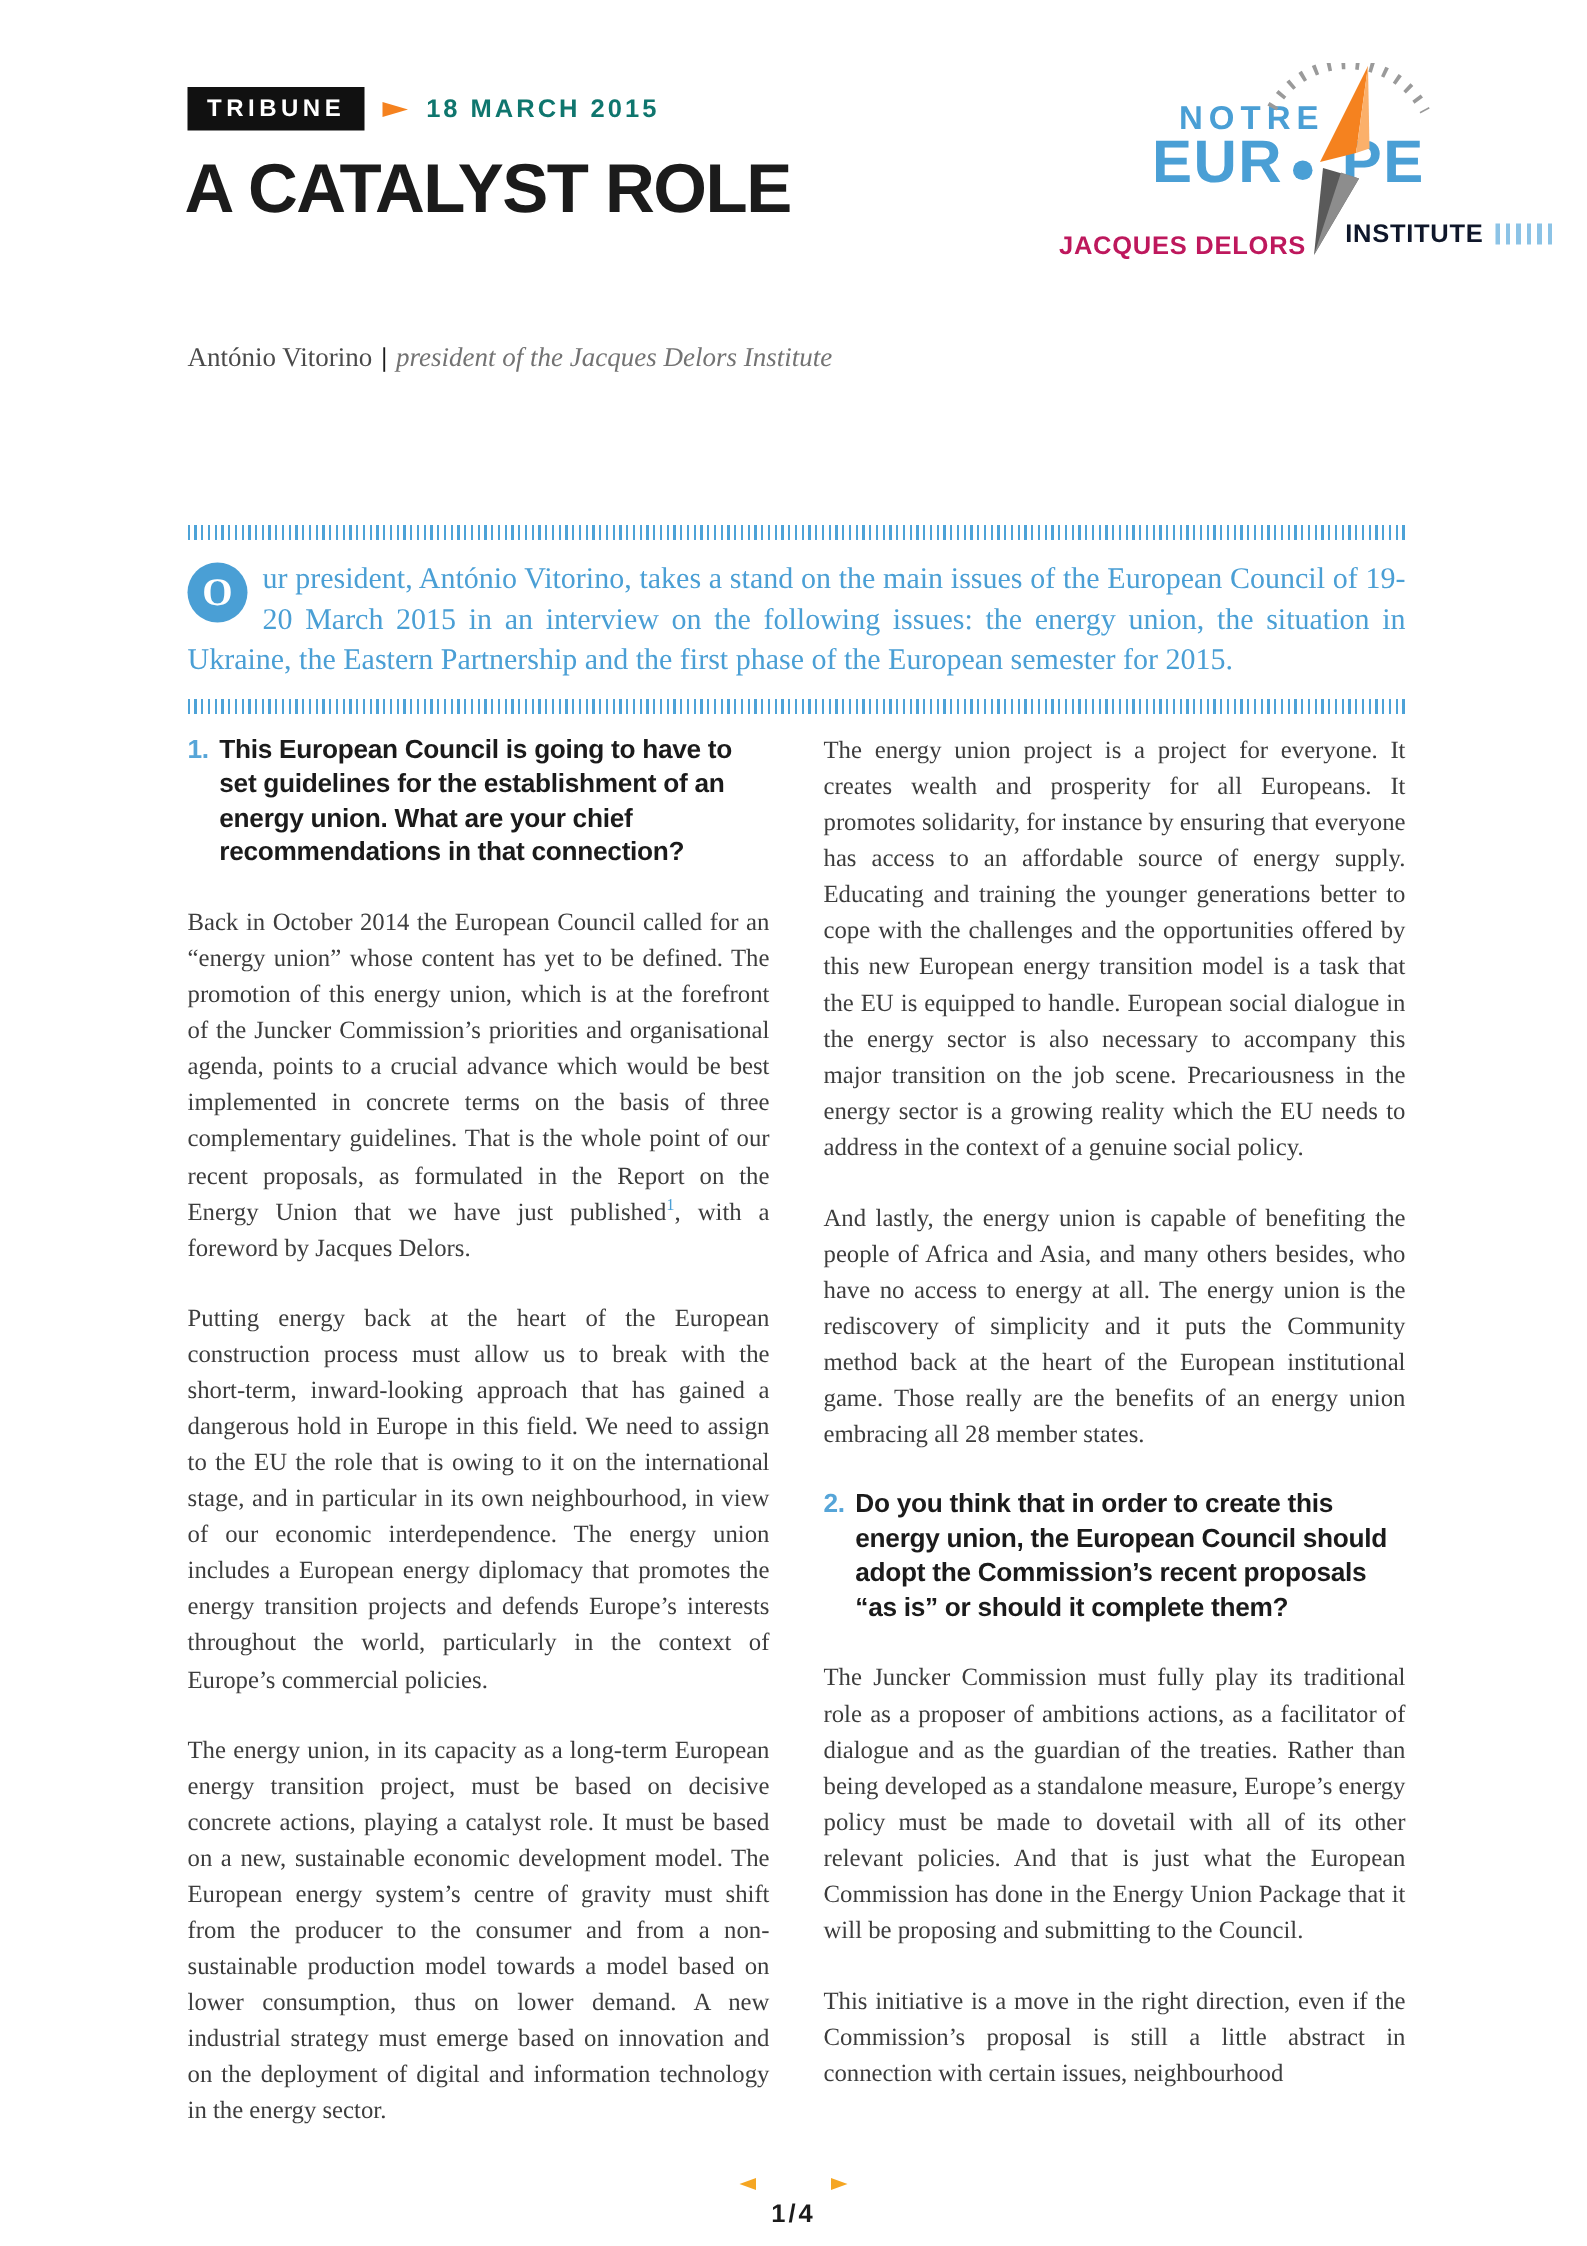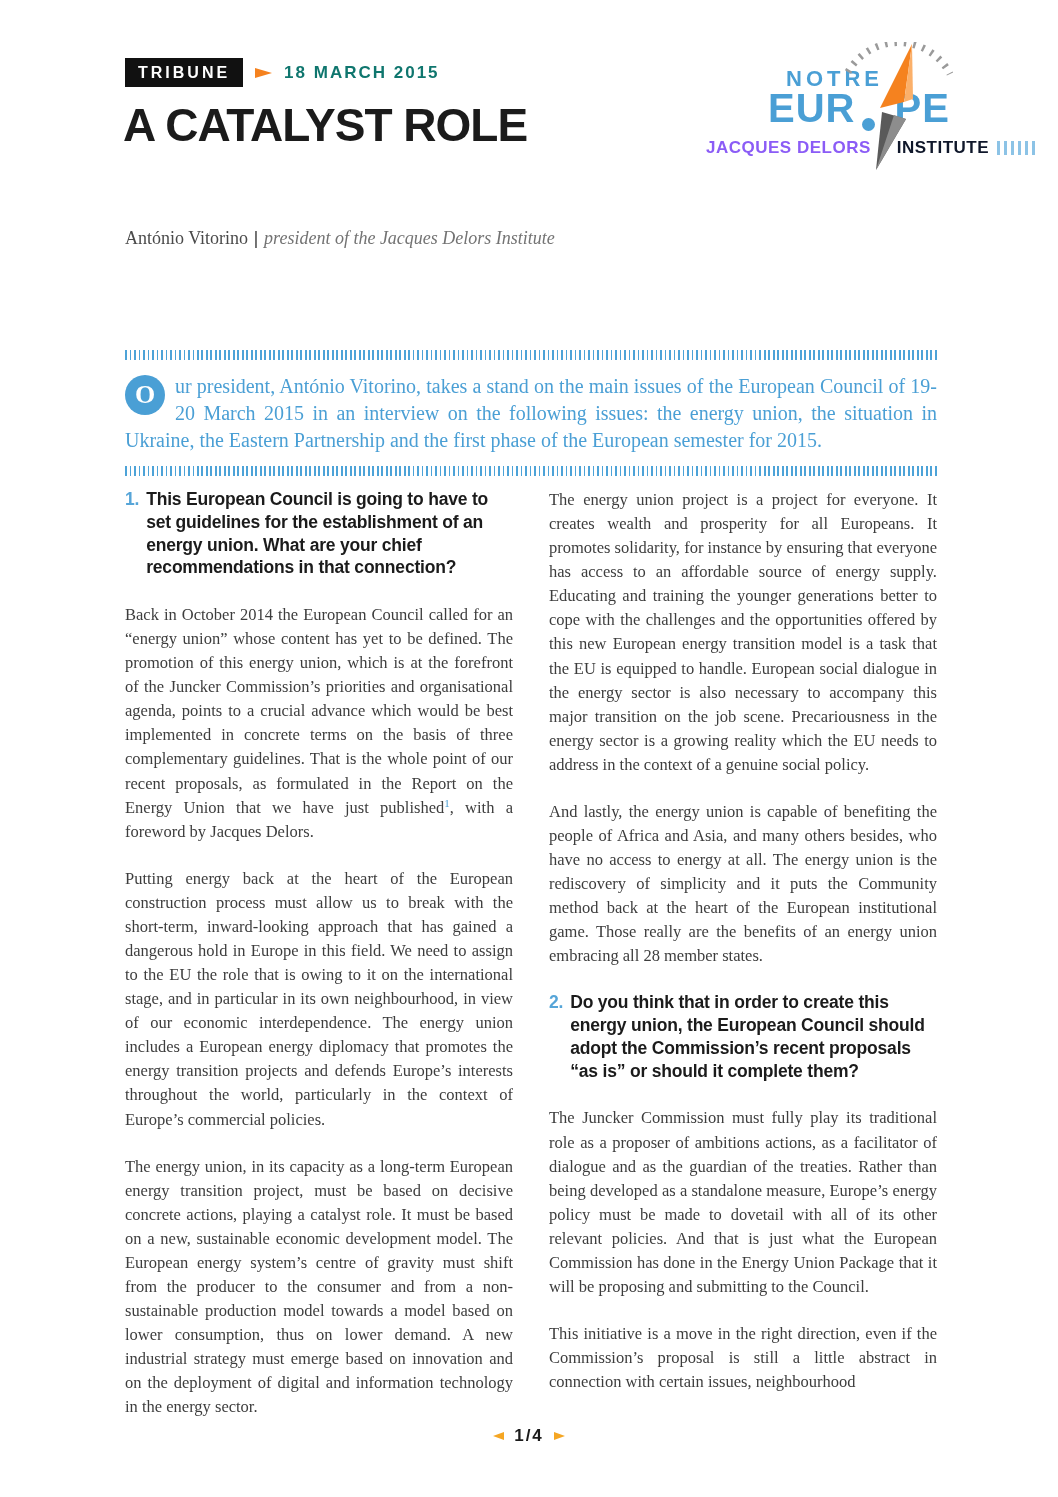--- a/index.html
+++ b/index.html
@@ -47,33 +47,33 @@
   .logo {
     position: absolute; left: 768px; top: 42px; width: 250px; height: 130px;
   }
   .logo-notre {
     position: absolute; left: 18px; top: 24px;
     color: #4A9FD5; font-weight: bold; font-size: 22px; letter-spacing: 4px;
   }
   .logo-europe {
     position: absolute; left: 0px; top: 44px;
     color: #4A9FD5; font-weight: bold; font-size: 40px; letter-spacing: 1px;
-    display: flex; align-items: flex-end;
+    display: flex; align-items: center;
   }
   .logo-europe .o-dot {
     width: 13px; height: 13px; border-radius: 50%;
     background: #4A9FD5; margin: 10px 7px 0 7px;
   }
   .logo-europe .europe-gap { width: 12px; }
   .logo-institute {
     position: absolute; left: -62px; top: 96px; width: 330px;
     font-weight: bold; font-size: 17px; letter-spacing: 0.5px;
     display: flex; align-items: center; gap: 8px; white-space: nowrap;
   }
-  .logo-institute .jd { color: #8b5cf6; }
+  .logo-institute .jd { color: #be185d; margin-top: 16px; }
   .logo-institute .inst { color: #0f172a; margin-left: 18px; }
   .logo-ticks {
     height: 14px; width: 66px;
     background: repeating-linear-gradient(90deg, #8cc3e6 0 3px, transparent 3px 7px);
   }
   .compass-needle { position: absolute; left: 52px; top: 0; pointer-events: none; }
 
   
   .intro { position: absolute; left: 125px; top: 350px; width: 812px; }
   .dotted-rule {
@@ -127,21 +127,21 @@
     border-top: 4px solid transparent;
     border-bottom: 4px solid transparent;
   }
   .pager-arrow-right {
     width: 0; height: 0;
     border-left: 11px solid #F5A623;
     border-top: 4px solid transparent;
     border-bottom: 4px solid transparent;
   }
   .page-label {
-    color: #1B1B1B; font-weight: bold; font-size: 17px; letter-spacing: 2px;
+    color: #1B1B1B; font-weight: bold; font-size: 17px; letter-spacing: 2px; margin-top: 40px;
   }
 </style>
 </head>
 <body>
 
 <div class="page">
 
   <div class="kicker-row">
     <div class="tribune-box">TRIBUNE</div>
     <div class="pennant-right"></div>

